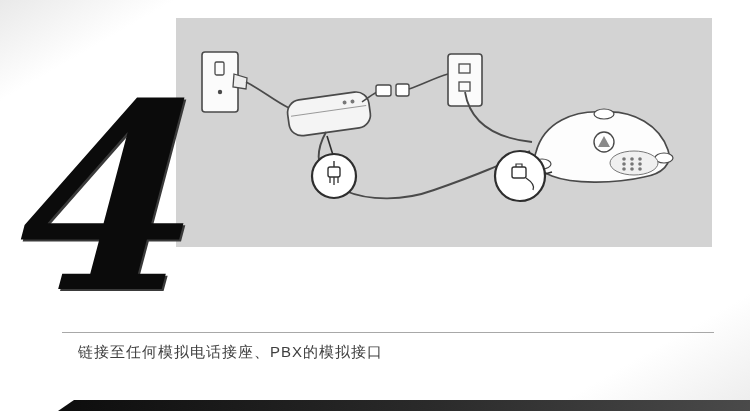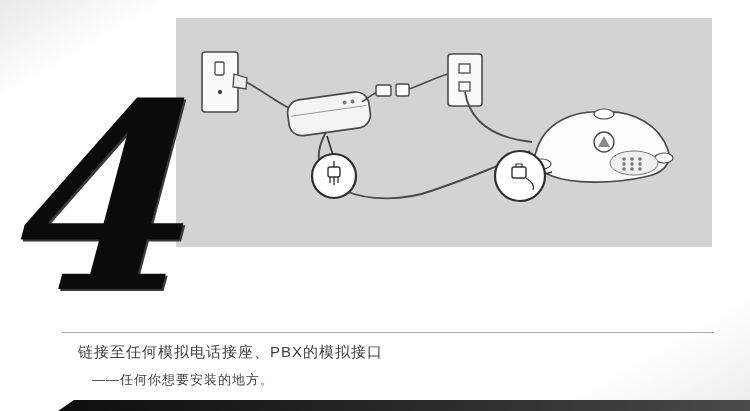--- a/index.html
+++ b/index.html
@@ -136,17 +136,16 @@
       </g>
     </svg>
   </div>
 
   <div class="numeral">4</div>
 
 
   <div class="divider"></div>
 
   <div class="desc-line1">链接至任何模拟电话接座、PBX的模拟接口</div>
-  <div class="desc-line2">——任何你想要安装的地方。</div>
 
   <div class="bottom-bar"></div>
 
 </div>
 
 </body></html>

